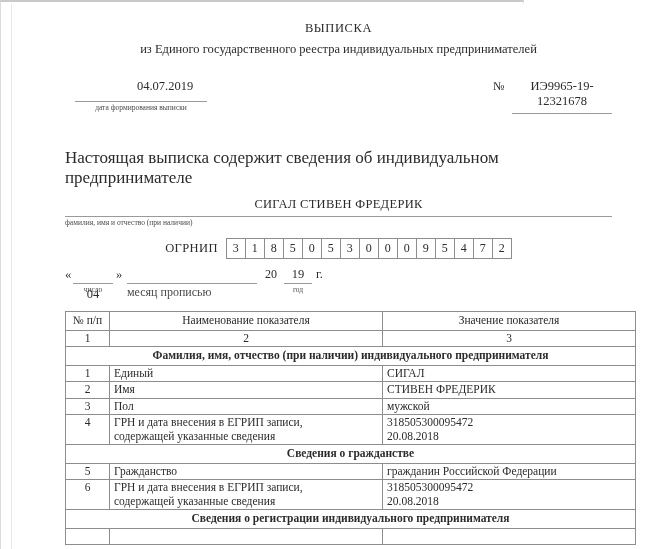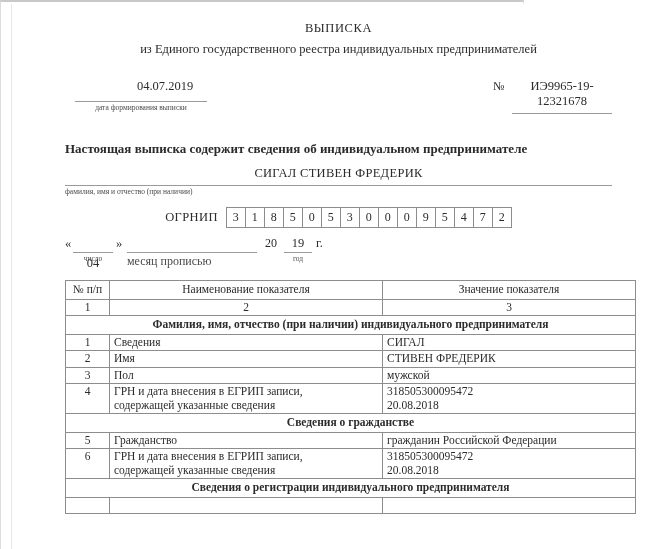--- a/index.html
+++ b/index.html
@@ -101,23 +101,22 @@
   .no-rule {
     position: absolute;
     left: 447px;
     top: 34px;
     width: 100px;
     border-bottom: 1px solid #9a9a9a;
   }
 
   
   .stmt {
-    font-size: 13px;
-    margin-top: 12px;
-    font-weight: bold;
+    font-size: 17px;
+    margin-top: 19px;
   }
   .nameblock {
     position: relative;
     margin-top: 9px;
     height: 30px;
   }
   .fio {
     text-align: center;
     font-size: 12.5px;
     letter-spacing: 0.3px;
@@ -295,21 +294,21 @@
             <tr class="numrow">
               <td class="c1 nowrapline">1</td>
               <td class="c2 nowrapline">2</td>
               <td class="c3 nowrapline">3</td>
             </tr>
             <tr class="section">
               <td colspan="3">Фамилия, имя, отчество (при наличии) индивидуального предпринимателя</td>
             </tr>
             <tr class="">
               <td class="c1 nowrapline">1</td>
-              <td class="c2 nowrapline">Сведения</td>
+              <td class="c2 nowrapline">Единый</td>
               <td class="c3 nowrapline">СИГАЛ</td>
             </tr>
             <tr class="">
               <td class="c1 nowrapline">2</td>
               <td class="c2 nowrapline">Имя</td>
               <td class="c3 nowrapline">СТИВЕН ФРЕДЕРИК</td>
             </tr>
             <tr class="">
               <td class="c1 nowrapline">3</td>
               <td class="c2 nowrapline">Пол</td>

